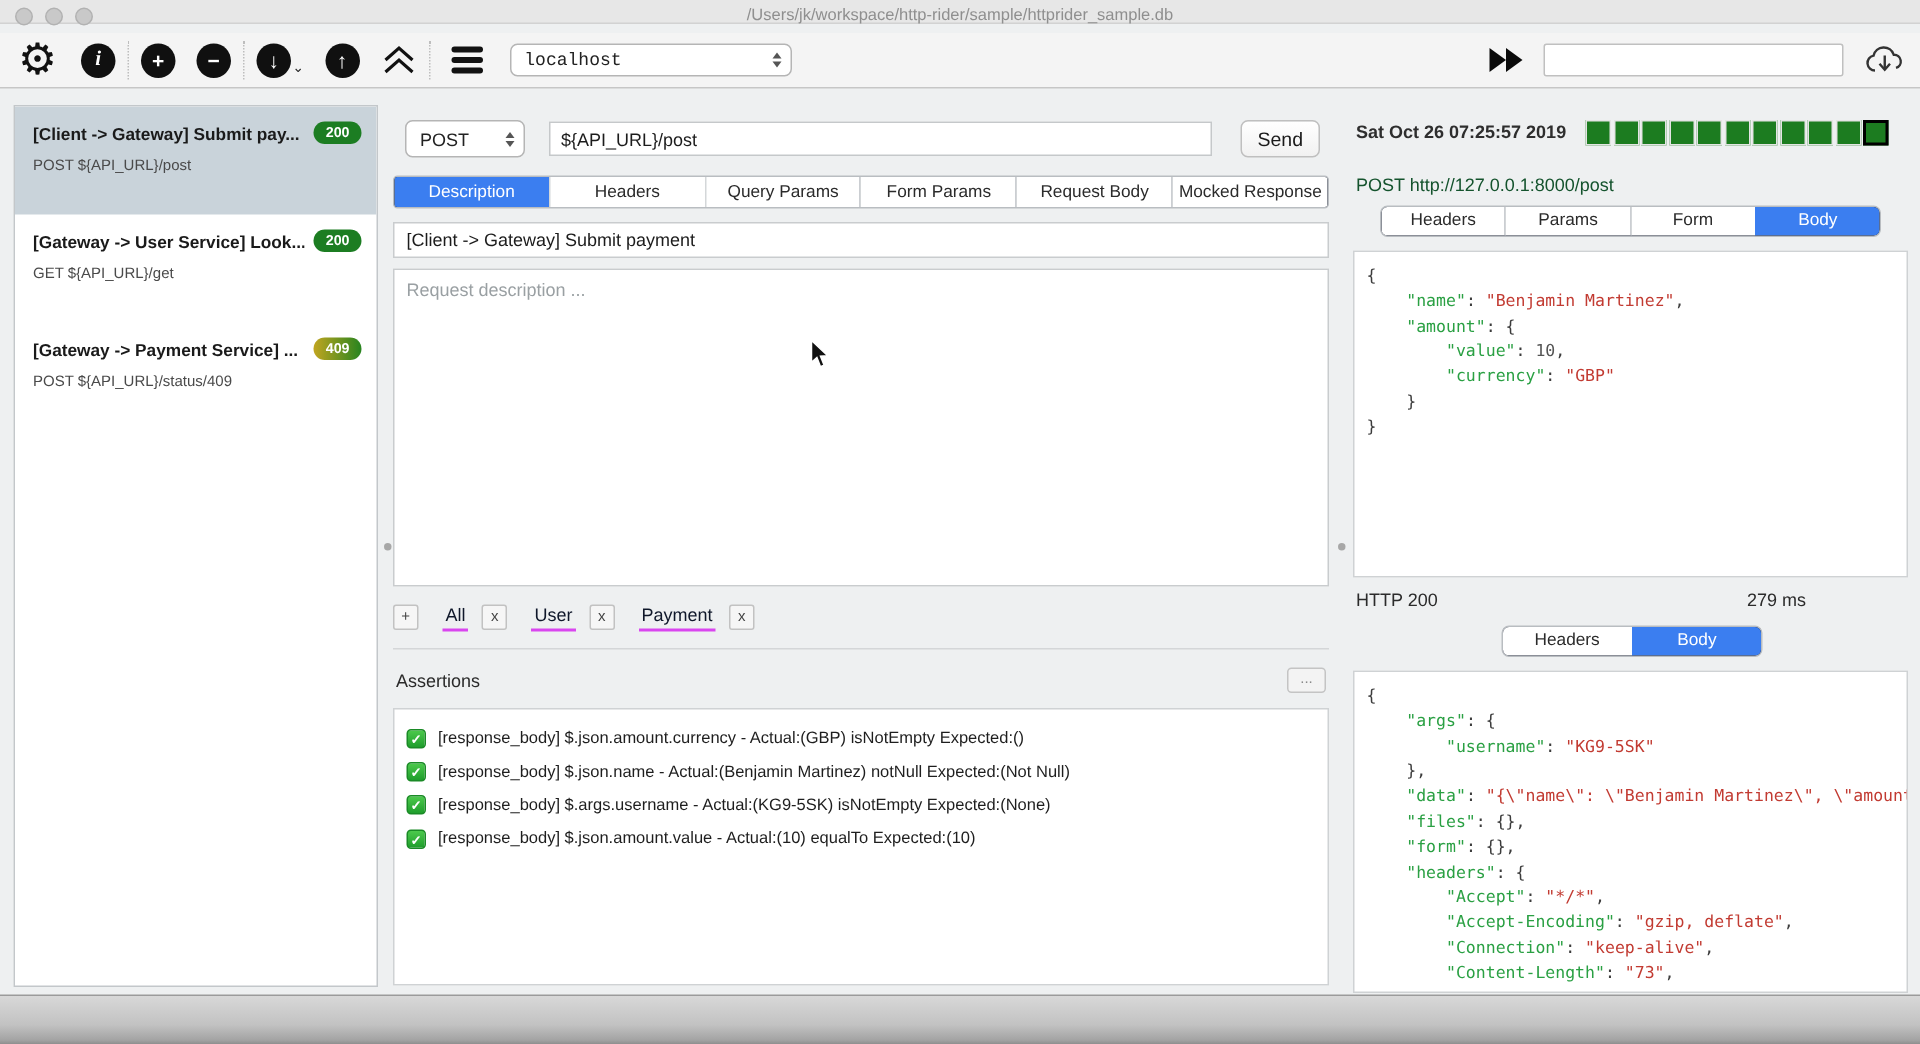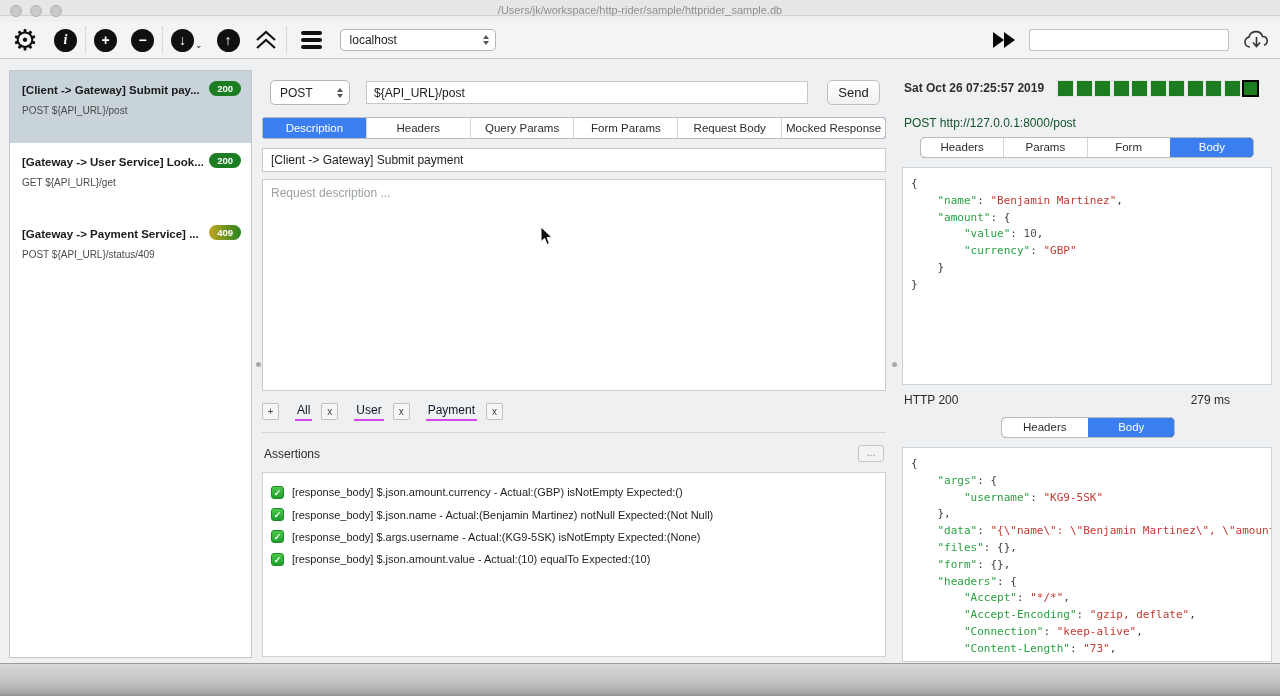--- a/index.html
+++ b/index.html
@@ -82,21 +82,21 @@
   .seg1 { left:920px; top:137px; width:334px; height:21px; }
   .seg2 { left:1001px; top:417px; width:174px; height:21px; }
   .req-body { left:902px; top:167px; width:370px; height:218px; padding:8px; overflow:hidden; }
   .resp-body { left:902px; top:447px; width:370px; height:215px; padding:8px; overflow:hidden; }
   .code { font-family:"DejaVu Sans Mono", monospace; font-size:11px; line-height:16.8px; white-space:pre; }
   .tok-p { color:#3c3c3c; }
   .tok-k { color:#2aa043; }
   .tok-s { color:#c23b32; }
   .tok-n { color:#555555; }
   .http-status { position:absolute; left:904px; top:393px; font-size:12px; color:#2b2b2b; }
-  .elapsed { position:absolute; left:1158px; top:393px; width:72px; text-align:right; font-size:12px; color:#2b2b2b; }
+  .elapsed { position:absolute; left:1132px; top:393px; width:72px; text-align:right; font-size:12px; color:#2b2b2b; }
 
   
   .bottombar { position:absolute; left:0; top:663px; width:1280px; height:33px; background:linear-gradient(180deg,#d8d8d8 0%,#c2c2c2 60%,#a3a3a3 92%,#8e8e8e 100%); border-top:1px solid #9b9b9b; }
 
   .cursor { position:absolute; left:540px; top:226px; pointer-events:none; }
 </style>
 </head>
 <body>
 
 <div class="window">
@@ -125,21 +125,21 @@
     <svg class="tbgap" width="24" height="20" viewBox="0 0 24 20">
       <polyline points="3,18 12,10 21,18" fill="none" stroke="#111" stroke-width="2.1"></polyline>
       <polyline points="3,10 12,2 21,10" fill="none" stroke="#111" stroke-width="2.1"></polyline>
     </svg>
     <span class="tb-sep"></span>
     <span class="hamburger" style="margin-left:6px;">
         <span></span>
         <span></span>
         <span></span>
       </span>
-    <div class="mac-select" style="width:156px;margin-left:18px;">
+    <div class="mac-select" style="width:188px;margin-left:18px;font-family:Liberation Mono, monospace;">
       <span class="lbl">localhost</span>
       <span class="updown">
           <i class="u"></i>
           <i class="d"></i>
         </span>
     </div>
     <span class="flexspace"></span>
     <svg width="26" height="18" viewBox="0 0 26 18" style="margin-right:12px;">
       <path d="M2,1 L13,9 L2,17 Z" fill="#0a0a0a"></path>
       <path d="M13,1 L24,9 L13,17 Z" fill="#0a0a0a"></path>

